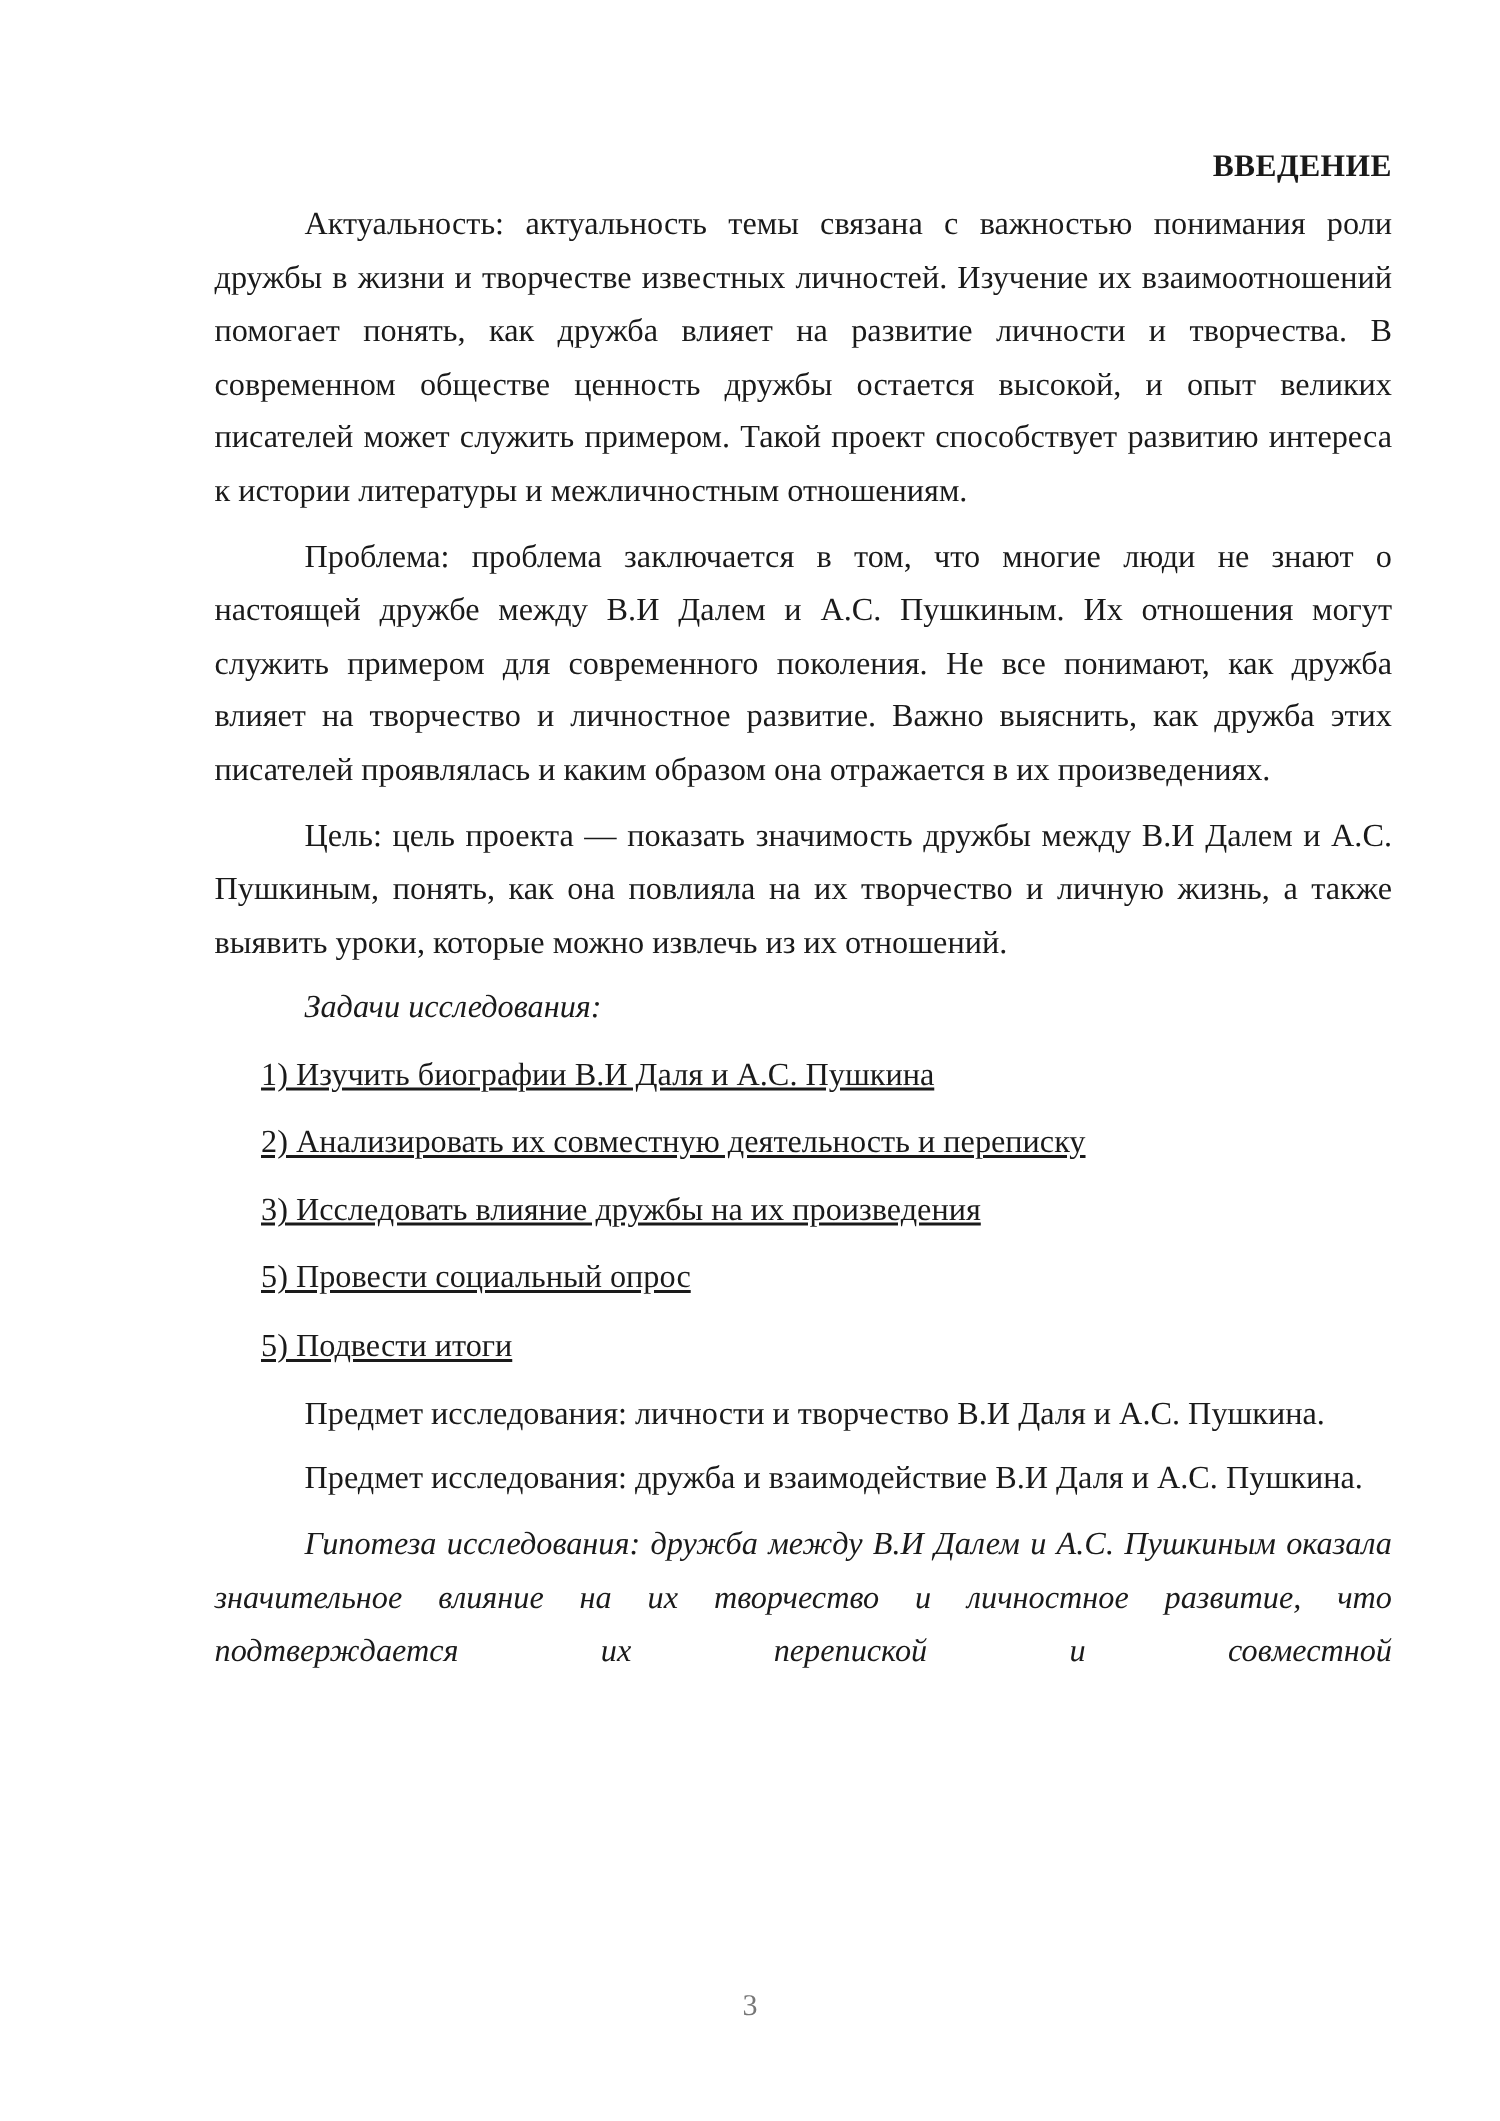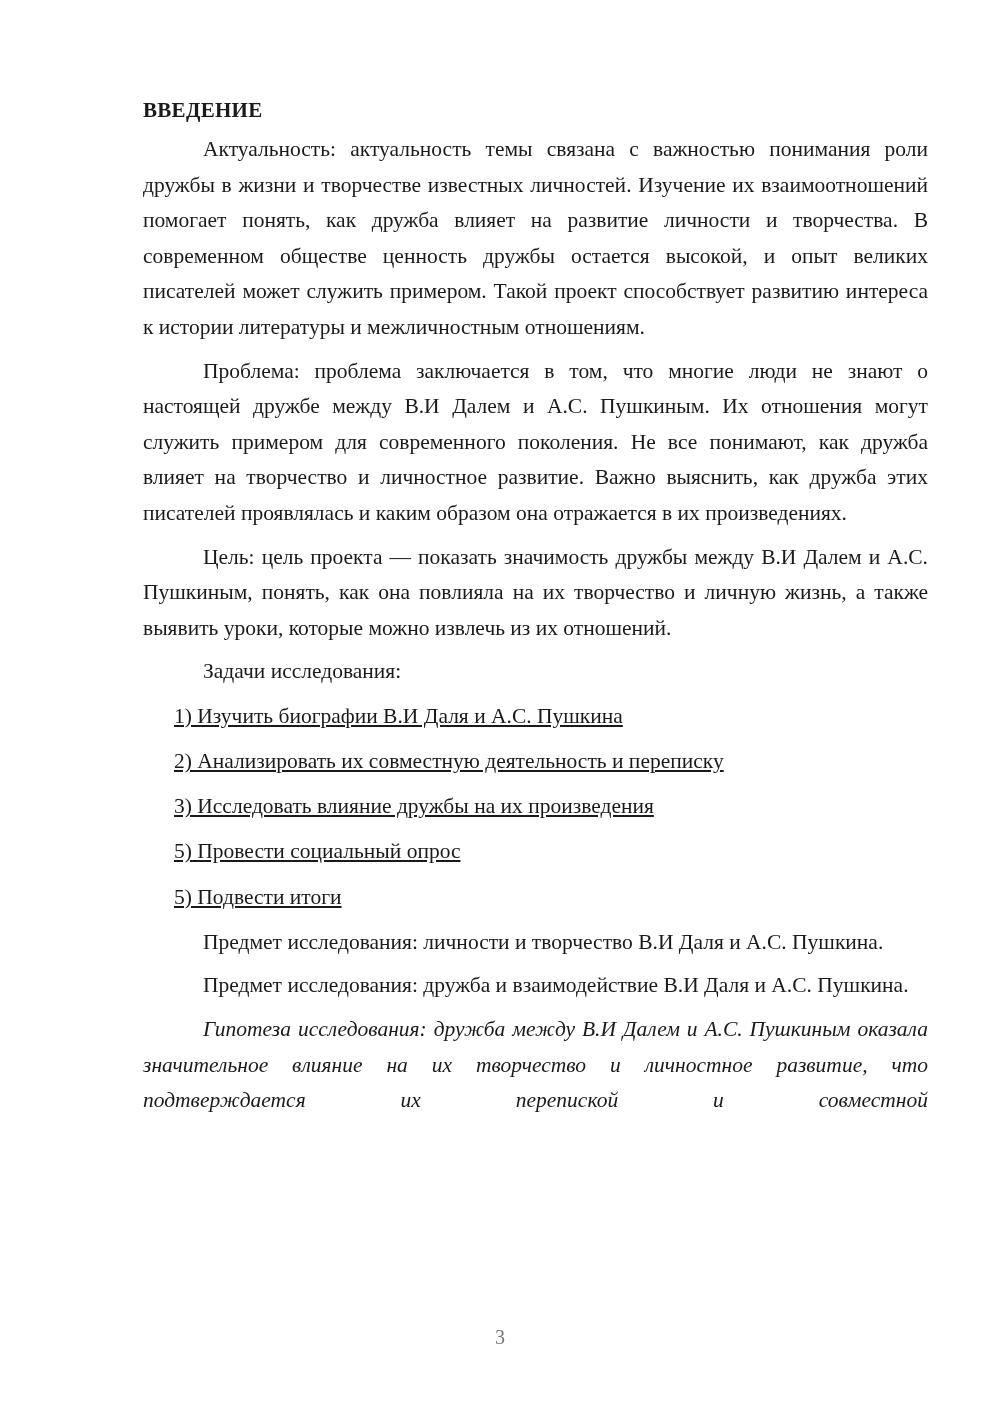--- a/index.html
+++ b/index.html
@@ -1,21 +1,21 @@
 <!DOCTYPE html>
 <html><head>
   <meta charset="utf-8">
   <style>
     html, body { margin: 0; padding: 0; background: #ffffff; }
     body { width: 1000px; height: 1414px; position: relative; overflow: hidden;
            font-family: "Liberation Serif", "DejaVu Serif", serif; color: #1a1a1a; }
     .page { position: absolute; left: 143px; top: 92px; width: 785px; }
-    .title { text-align: left; font-weight: bold; font-size: 21px; line-height: 36px; margin: 0 0 4px 0; letter-spacing: 0.3px; }
+    .title { text-align: right; font-weight: bold; font-size: 21px; line-height: 36px; margin: 0 0 4px 0; letter-spacing: 0.3px; }
     .para { font-size: 21.5px; line-height: 35.6px; text-align: justify; text-indent: 60px; margin: 0 0 8px 0; }
-    .list-head { font-size: 21.5px; line-height: 35.6px; text-indent: 60px; margin: 0 0 9px 0; }
+    .list-head { font-size: 21.5px; line-height: 35.6px; text-indent: 60px; margin: 0 0 9px 0; font-style: italic; }
     .list { list-style: none; margin: 0; padding: 0; text-decoration: underline; }
     .list li { font-size: 21.5px; line-height: 35.6px; padding-left: 31px; margin: 0 0 9.6px 0; }
     .page-num { position: absolute; left: 0; width: 1000px; top: 1326px; text-align: center;
                 font-size: 20px; color: #777777; }
   </style>
 </head>
 <body>
 
 <div class="page">
   <h1 class="title">ВВЕДЕНИЕ</h1>

